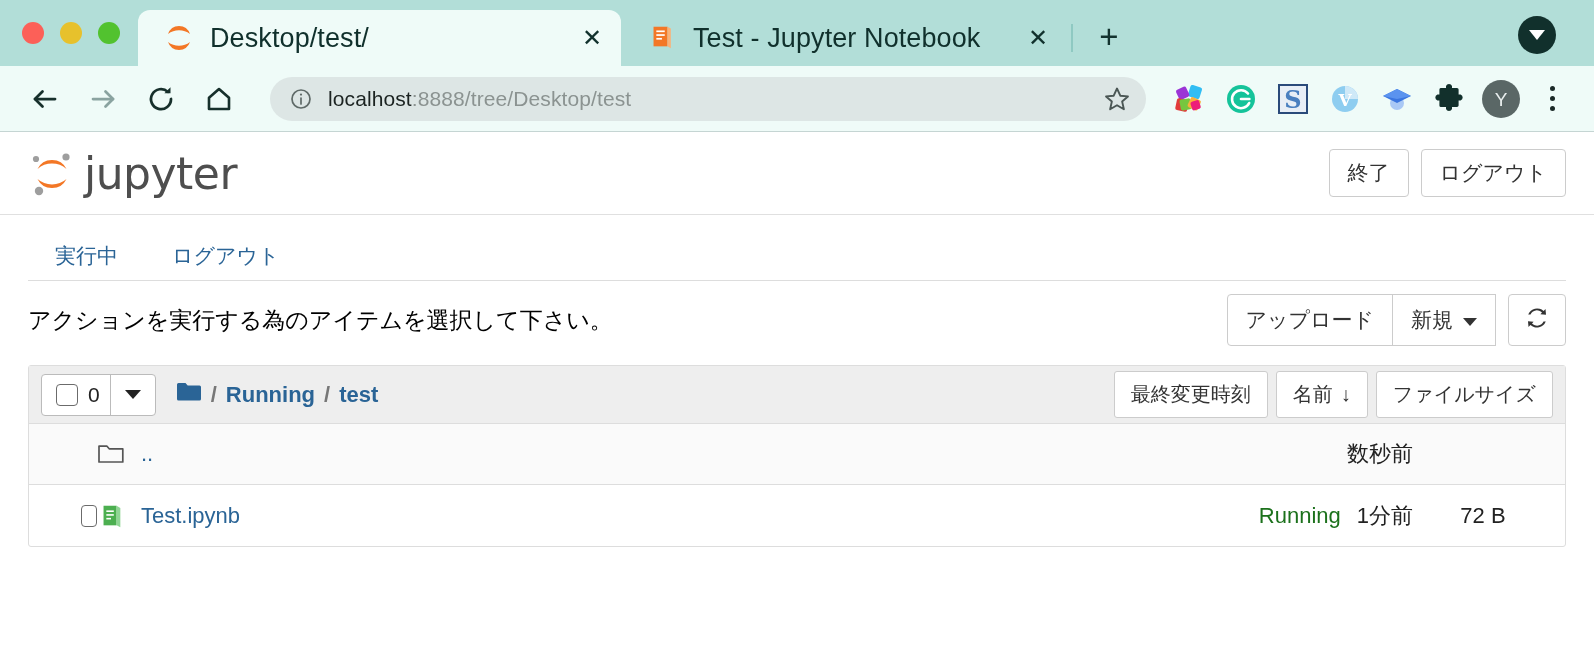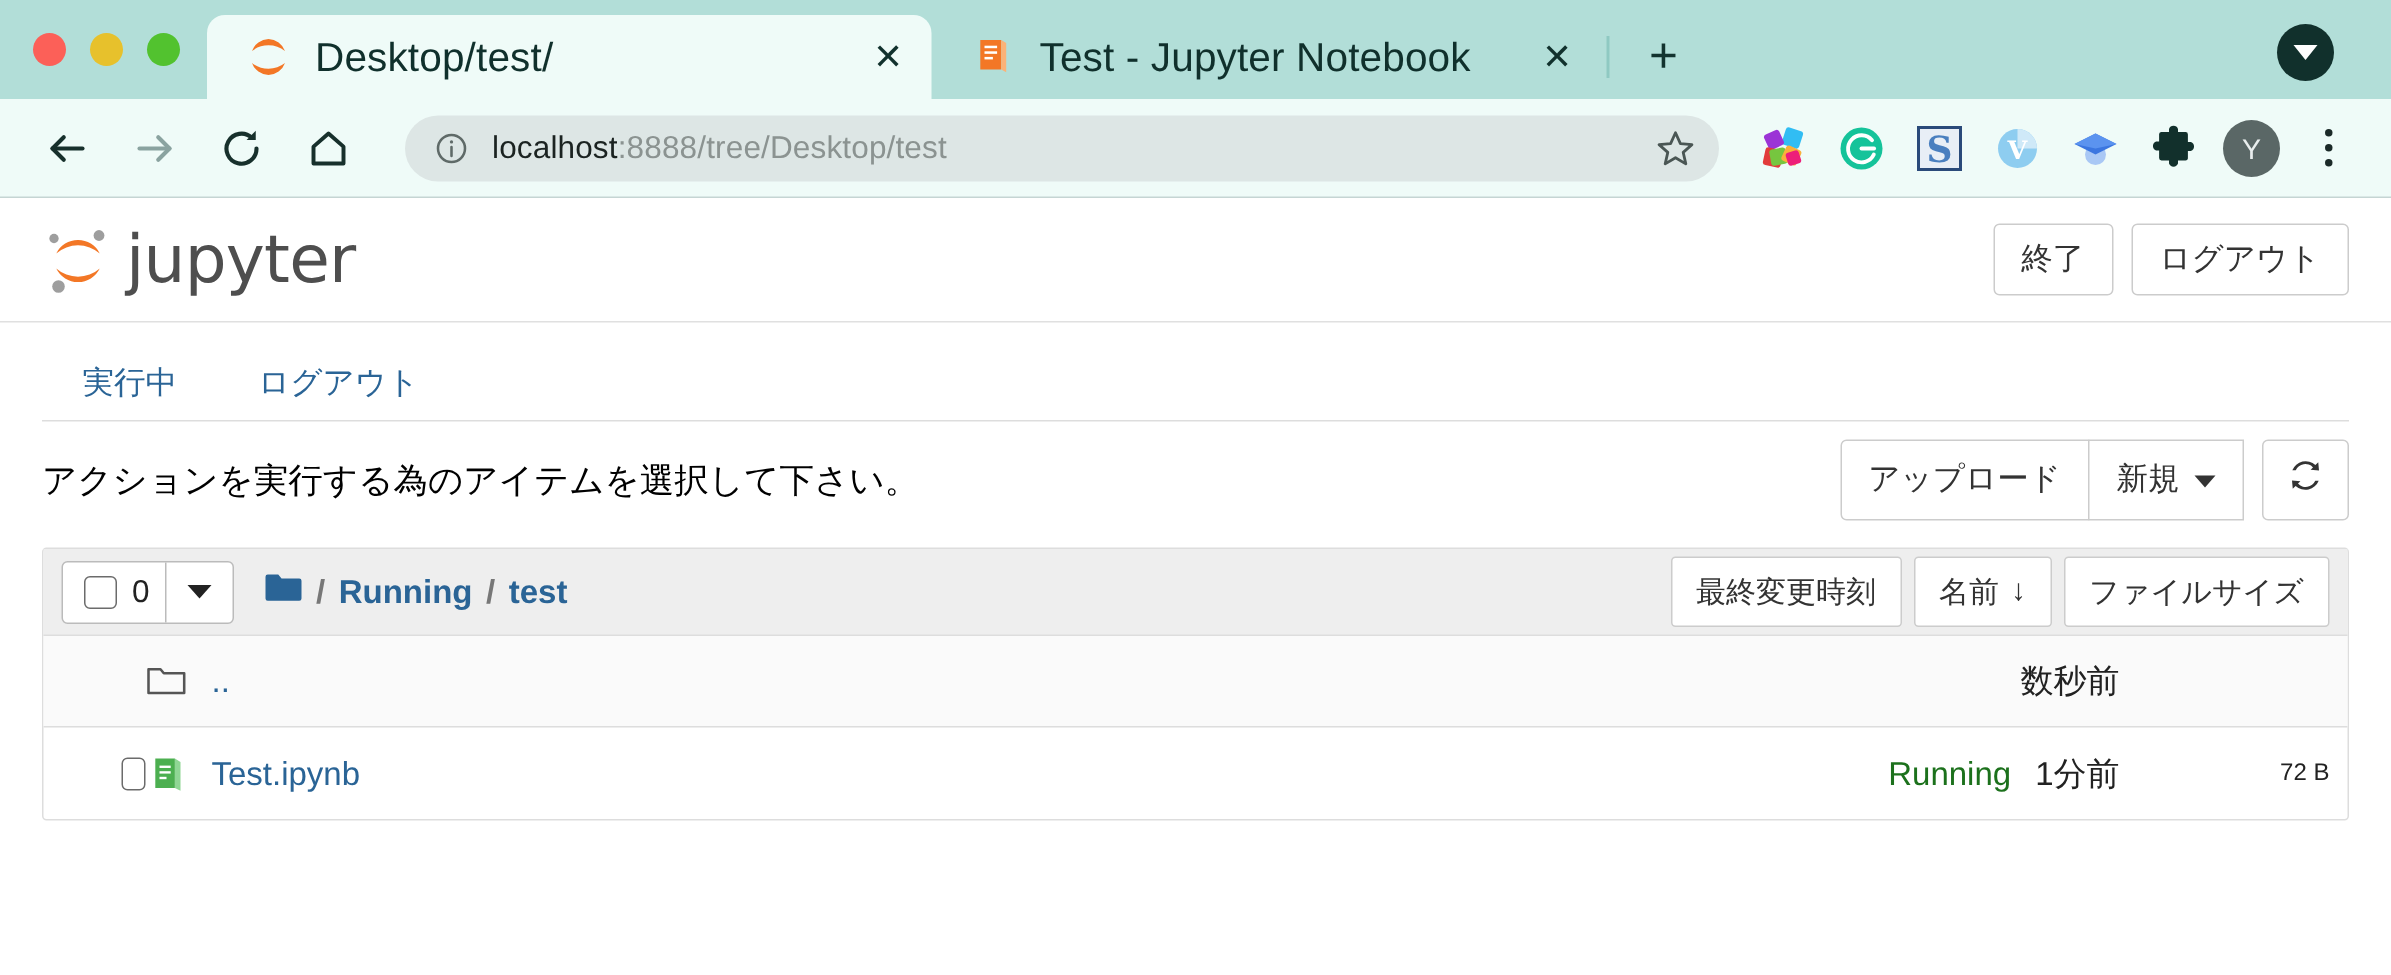--- a/index.html
+++ b/index.html
@@ -163,21 +163,21 @@
     border-bottom: 1px solid #dddddd;
   }
   .row.alt { background: #fafafa; }
   .row:last-child { border-bottom: none; }
   .row-check { width: 56px; flex: 0 0 56px; display: flex; align-items: center; padding-left: 40px; }
   .row-icon { width: 44px; flex: 0 0 44px; display: flex; align-items: center; }
   .row-name { font-size: 22px; color: #2a6496; }
   .row-right { margin-left: auto; display: flex; align-items: center; }
   .running { font-size: 22px; color: #1c711c; margin-right: 16px; }
   .rmtime { font-size: 22px; color: #222222; width: 175px; text-align: right; }
-  .rsize { font-size: 16px; color: #222222; width: 140px; text-align: right; }
+  .rsize { font-size: 22px; color: #222222; width: 140px; text-align: center; }
 </style>
 </head>
 <body>
 
 <div class="browser">
 
   <div class="tabstrip">
     <div class="traffic">
       <span class="dot red"></span>
       <span class="dot yellow"></span>

